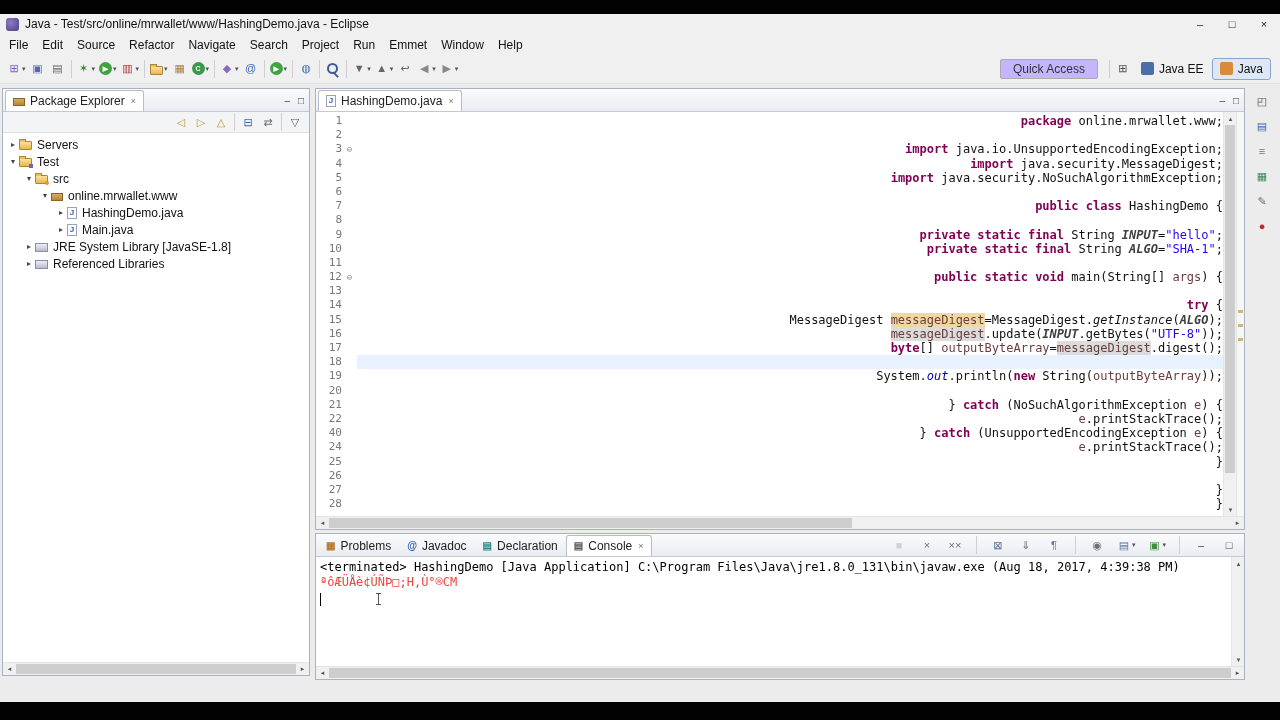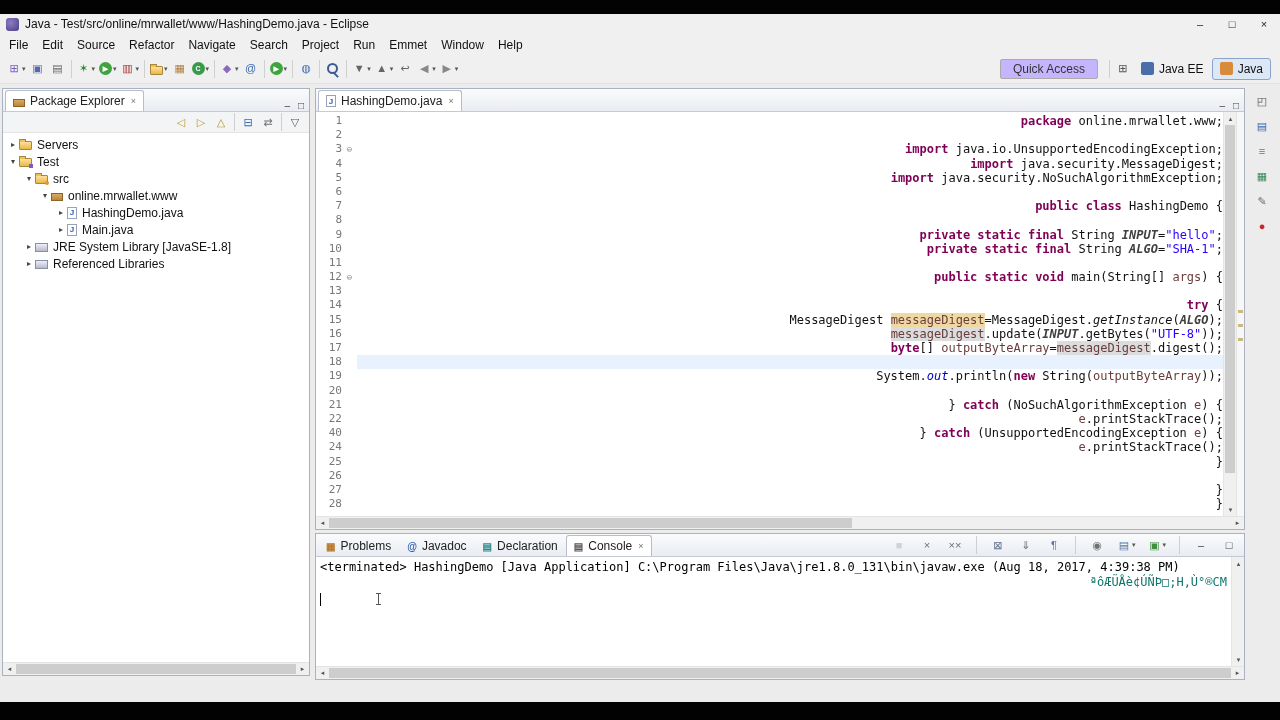--- a/index.html
+++ b/index.html
@@ -56,21 +56,21 @@
 
   
   .workspace { position:absolute; top:84px; left:0; width:1280px; height:618px; background:#ececec; }
   .panel { position:absolute; background:#fff; border:1px solid #aab2c2; }
 
   .pkg      { left:2px;   top:4px;   width:308px; height:588px; }
   .editorp  { left:315px; top:4px;   width:930px; height:442px; }
   .consolep { left:315px; top:449px; width:930px; height:147px; }
 
   .view-tabbar { height:23px; background:linear-gradient(#fafbfc,#e9ecf2); border-bottom:1px solid #c4c9d4;
-                 display:flex; align-items:flex-end; padding-left:2px; }
+                 display:flex; align-items:center; padding-left:2px; }
   .tab { height:21px; display:flex; align-items:center; padding:0 7px; color:#222; white-space:nowrap;
          border:1px solid transparent; border-bottom:none; }
   .tab.active { background:#fff; border-color:#b6bccc; border-radius:3px 3px 0 0; }
   .tab-close { margin-left:6px; font-size:9px; color:#777; }
   .ctab-ico { margin-right:5px; font-size:10px; font-weight:bold; display:inline-flex; }
   .view-ctrl { margin-left:auto; display:flex; align-items:center; padding-right:5px; gap:8px; }
   .vbtn { font-size:10px; color:#444; }
 
   .view-toolbar { height:21px; background:#f3f4f6; border-bottom:1px solid #e3e3e3; display:flex;
                   align-items:center; justify-content:flex-end; padding-right:4px; }
@@ -124,21 +124,21 @@
   .hscroll .sthumb { top:1px; bottom:1px; left:0; width:100%; }
   .hscroll.partial .sthumb { width:58%; }
   .vscroll .sthumb { left:1px; right:1px; top:0; height:92%; }
   .overview-ruler { width:8px; flex:none; background:#f7f7f7; border-left:1px solid #e4e4e4; position:relative; }
   .ov-mark { position:absolute; left:1px; width:5px; height:3px; background:#cbb97c; }
 
   
   .console-body { position:absolute; top:23px; left:0; right:13px; bottom:13px; overflow:hidden;
                   font:12px "DejaVu Sans Mono", monospace; padding:3px 4px; }
   .console-status { color:#000; white-space:nowrap; height:15px; }
-  .console-output { color:#0f766e; white-space:nowrap; height:15px;text-align:right; }
+  .console-output { color:#ef4444; white-space:nowrap; height:15px; }
   .console-vscroll { position:absolute; top:23px; right:0; bottom:13px; width:13px; background:#f0f0f0;
                      border-left:1px solid #e4e4e4; display:flex; flex-direction:column; }
   .caret { position:absolute; left:4px; top:36px; width:1px; height:13px; background:#000; }
   .ibeam { position:absolute; left:62px; top:36px; width:1px; height:12px; background:#555; }
   .ibeam::before, .ibeam::after { content:""; position:absolute; left:-2px; width:5px; height:1px; background:#555; }
   .ibeam::before { top:0; } .ibeam::after { bottom:0; }
 
   
   .right-strip { position:absolute; left:1250px; top:8px; width:24px; display:flex; flex-direction:column;
                  align-items:center; gap:7px; }

